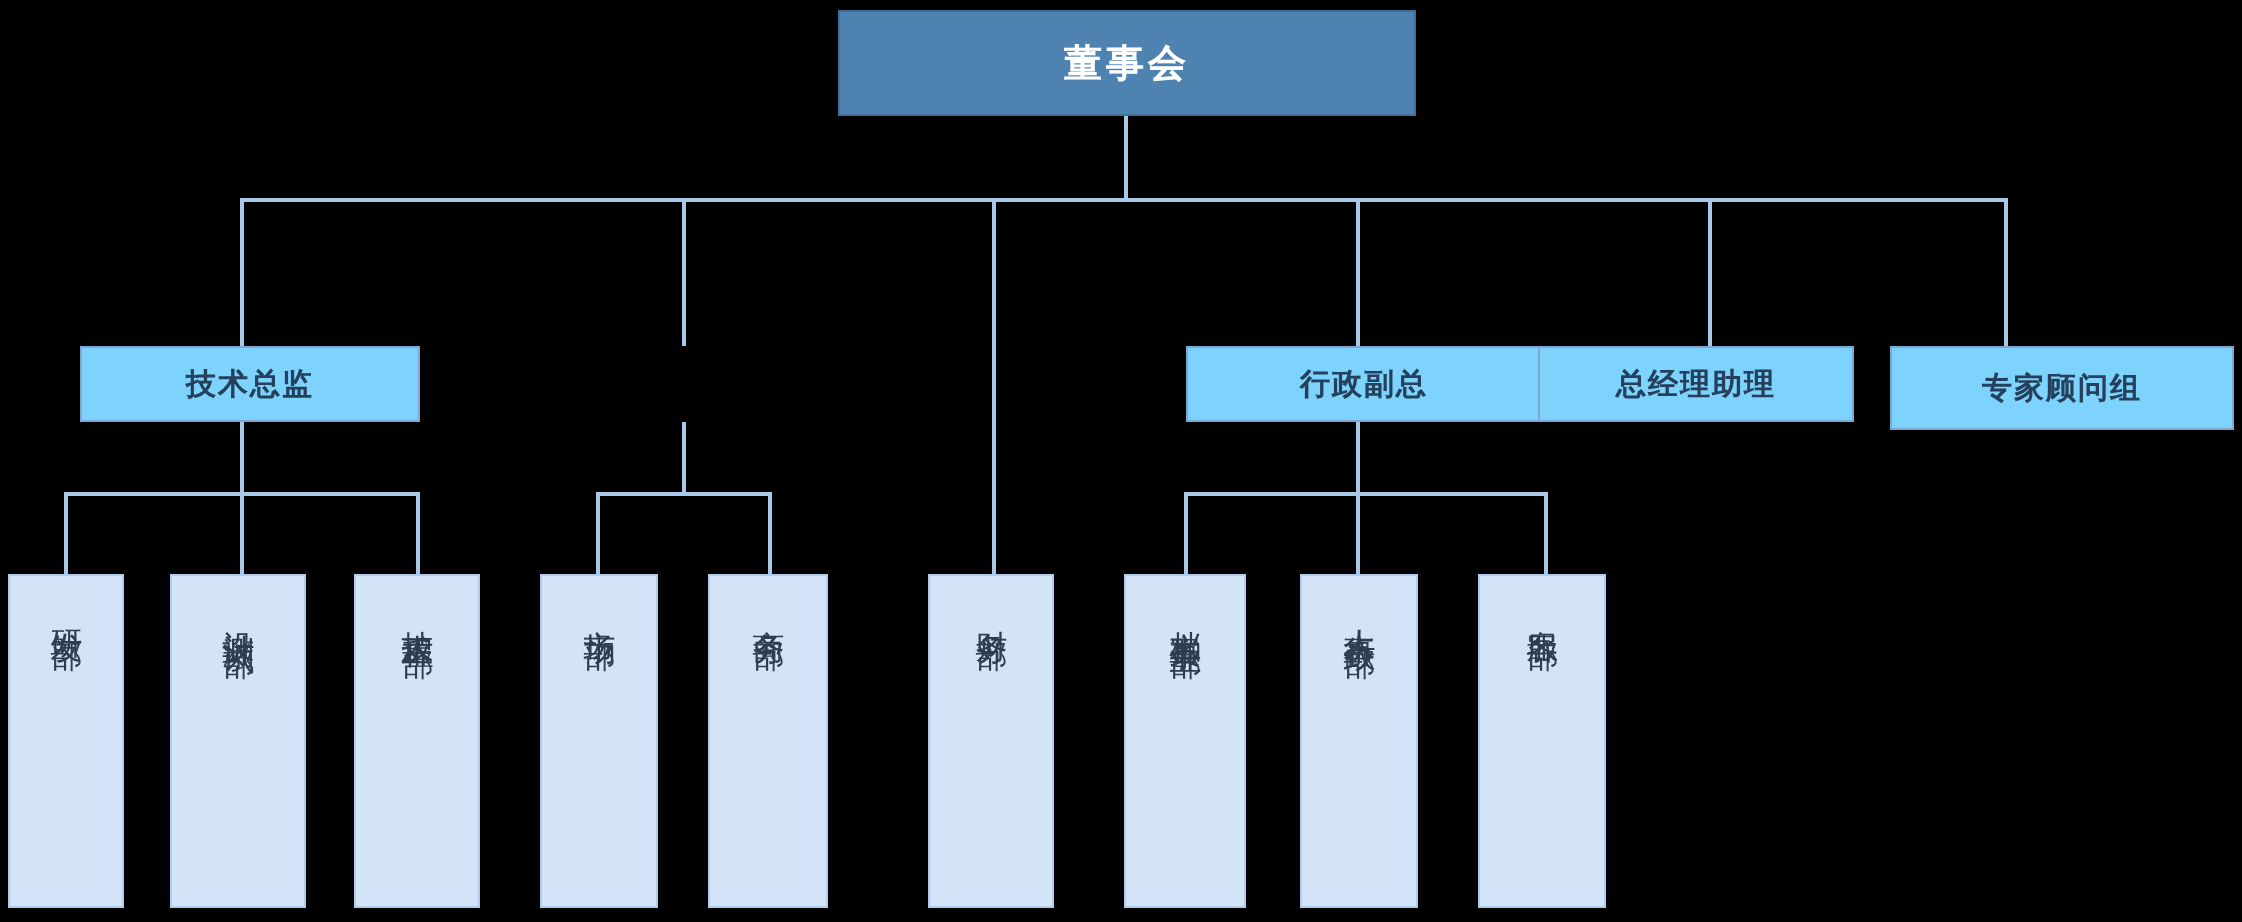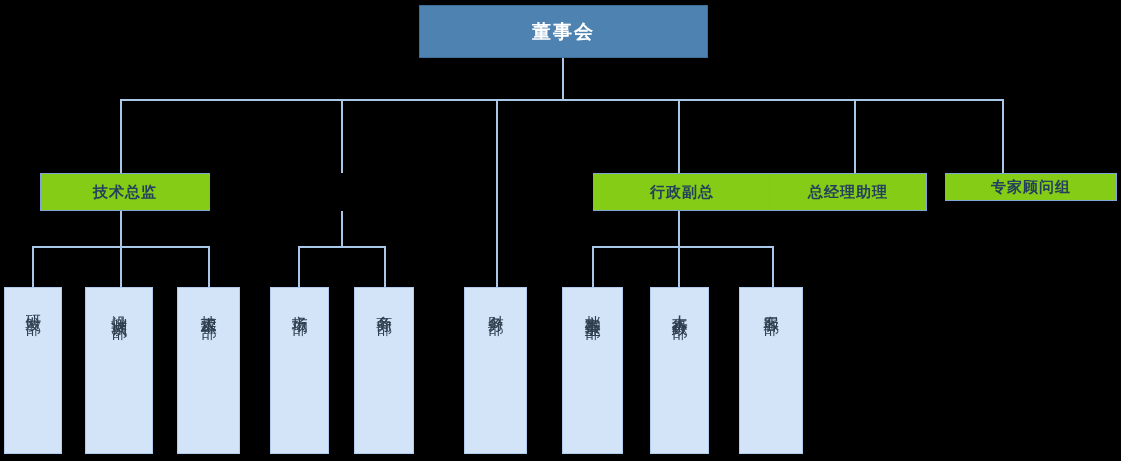--- a/index.html
+++ b/index.html
@@ -25,21 +25,21 @@
   }
   .node.root {
     background: #4E82B0;
     border: 1px solid #3E6E99;
     color: #FFFFFF;
     font-weight: bold;
     font-size: 19px;
     letter-spacing: 2px;
   }
   .node.mid {
-    background: #84cc16;
+    background: #7dd3fc;
     border: 1px solid #7FA6D4;
     color: #24405C;
     font-weight: bold;
     font-size: 15px;
     letter-spacing: 1px;
   }
   .node.leaf {
     background: #D3E3F8;
     border: 1px solid #AFCCEC;
     color: #2F3E4E;
@@ -104,21 +104,21 @@
 
 
   <div class="node mid" style="left:593px; top:173px; width:178px; height:38px;">
     <span>行政副总</span>
   </div>
 
   <div class="node mid" style="left:769px; top:173px; width:158px; height:38px;">
     <span>总经理助理</span>
   </div>
 
-  <div class="node mid" style="left:945px; top:173px; width:172px; height:28px;">
+  <div class="node mid" style="left:945px; top:173px; width:172px; height:42px;">
     <span>专家顾问组</span>
   </div>
 
   <div class="node leaf" style="left:4px; top:287px; width:58px; height:167px;">
     <span class="leaf-text">研发部</span>
   </div>
 
   <div class="node leaf" style="left:85px; top:287px; width:68px; height:167px;">
     <span class="leaf-text">设计测试部</span>
   </div>

